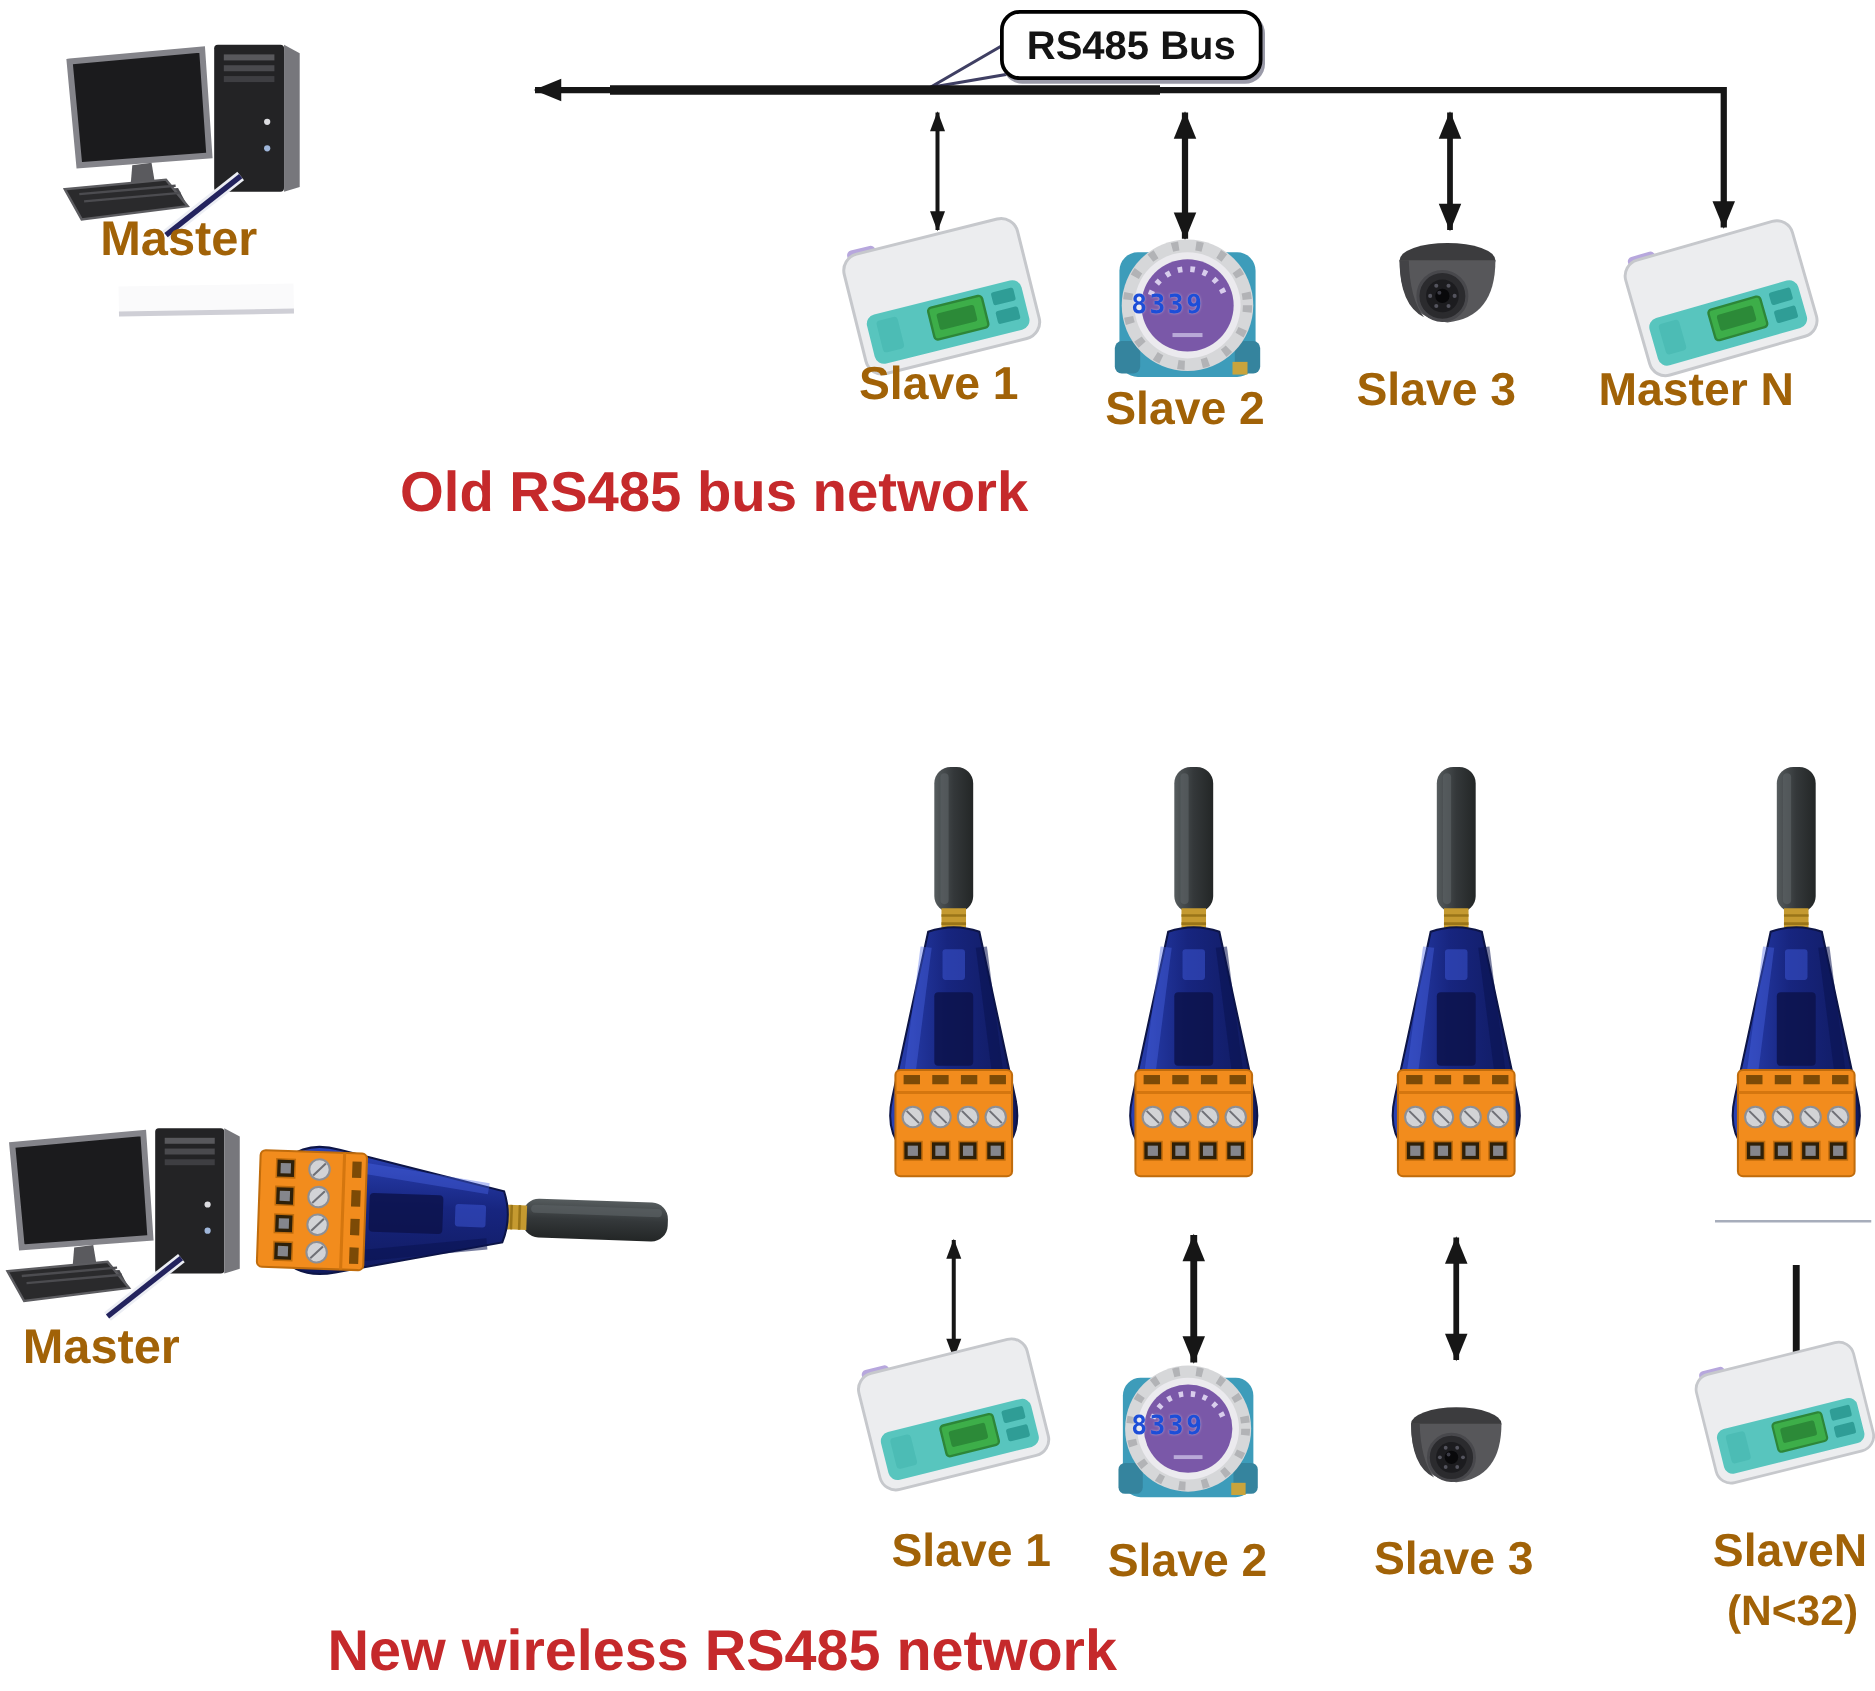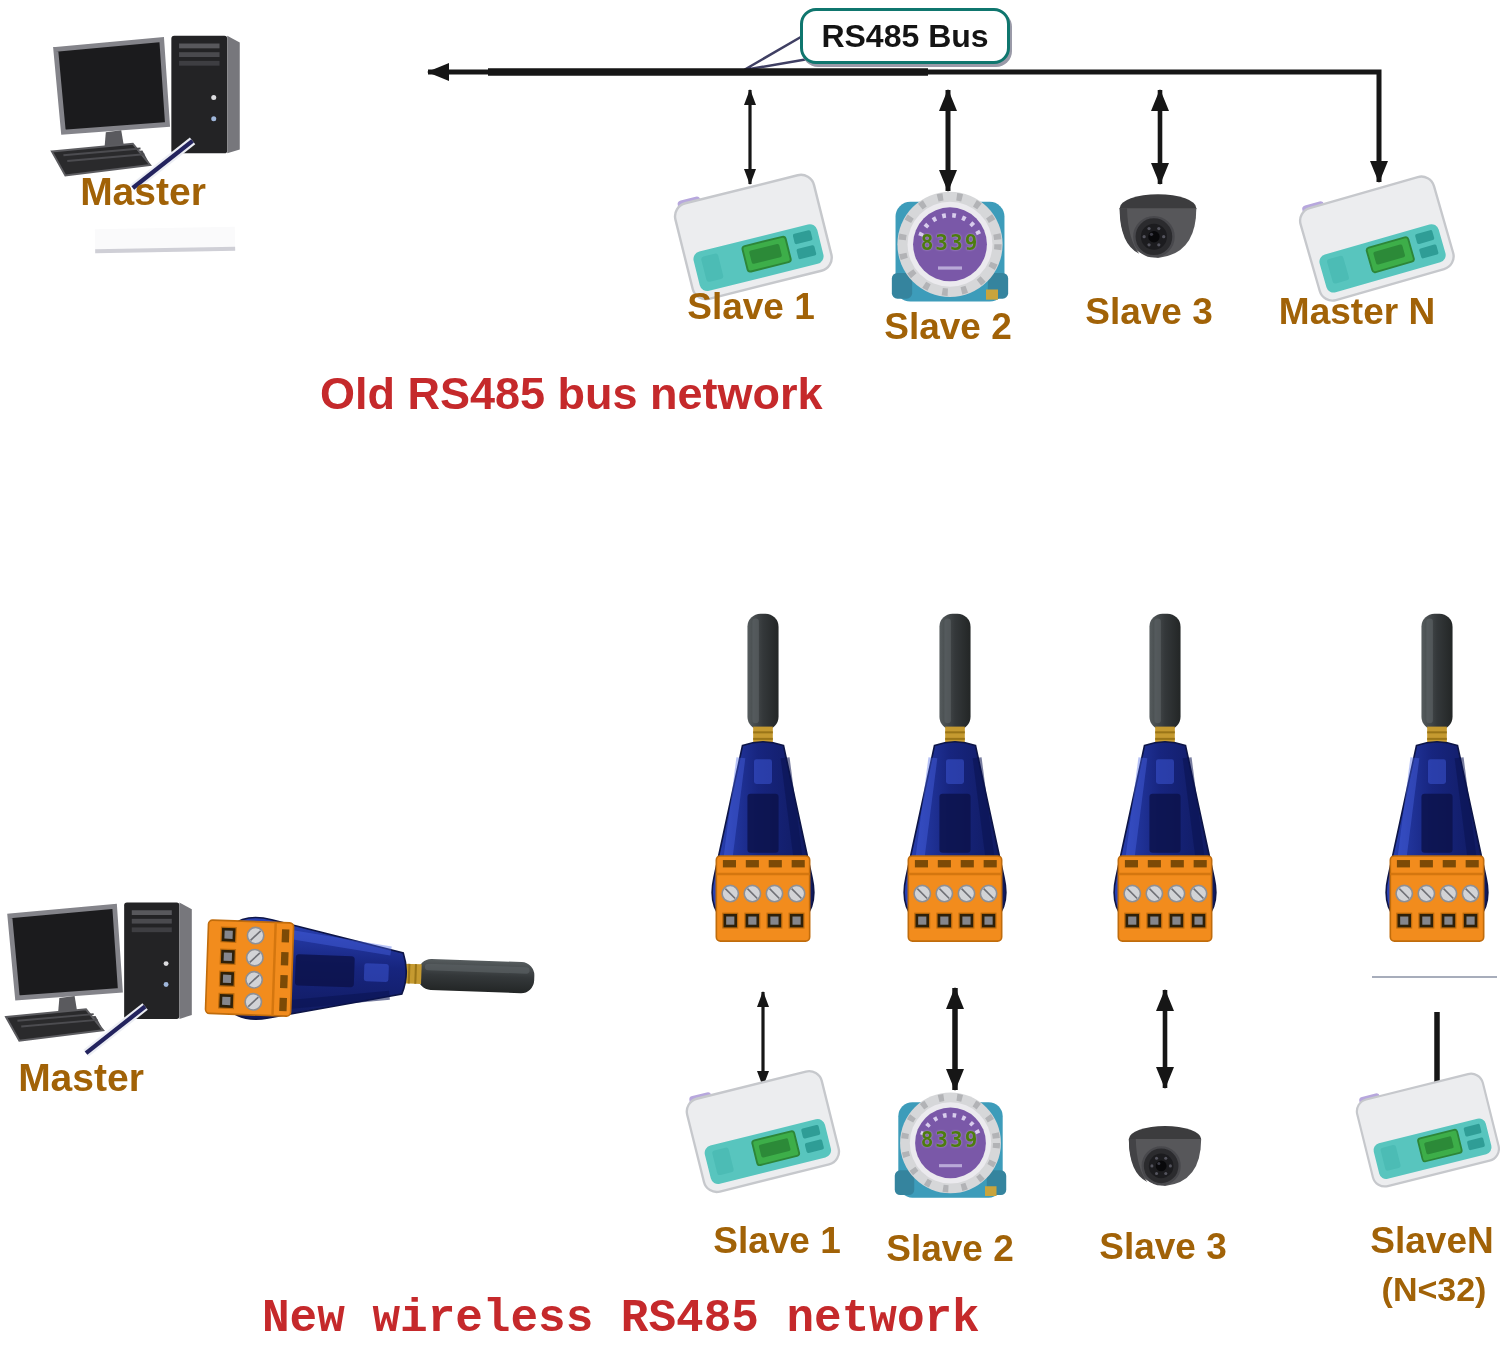--- a/index.html
+++ b/index.html
@@ -3,25 +3,25 @@
 <meta charset="utf-8">
 <style>
   html,body{margin:0;padding:0;background:#fff;}
   #stage{position:relative;width:1500px;height:1353px;background:#fff;overflow:hidden;
          font-family:"Liberation Sans",sans-serif;}
   .abs{position:absolute;}
   svg{display:block;}
   .lbl{position:absolute;width:170px;text-align:center;font-weight:700;font-size:37px;
        color:#a16207;letter-spacing:0px;}
   .title{position:absolute;text-align:left;font-weight:700;color:#c5292b;}
-  .gauge-val{position:absolute;width:90px;text-align:center;font-weight:700;font-size:21px;
-       color:#4d7c0f;font-family:"DejaVu Sans Mono",monospace;letter-spacing:2px;
+  .gauge-val{position:absolute;width:90px;font-weight:700;font-size:21px;
+       color:#1d4ed8;font-family:"DejaVu Sans Mono",monospace;letter-spacing:2px;
        text-shadow:0 0 2px rgba(255,255,255,.5);}
   .callout{position:absolute;left:800px;top:8px;width:204px;height:50px;background:#fff;
-       border:3px solid #0f766e;border-radius:16px;box-shadow:2px 3px 0 #9a9aa8;
+       border:3px solid #000000;border-radius:16px;box-shadow:2px 3px 0 #9a9aa8;
        display:flex;align-items:center;justify-content:center;
        font-weight:700;font-size:32px;color:#141414;}
   .shadowbar{position:absolute;left:95px;top:228px;width:140px;height:20px;background:#fafafb;
        border-bottom:4px solid #cfcfd6;transform:rotate(-1deg);}
   .rotm14{transform:rotate(-14deg);}
   .rotm16{transform:rotate(-16deg);}
   .adapter-h{transform:rotate(92deg);}
 </style>
 </head>
 <body>
@@ -241,16 +241,16 @@
     <svg class="abs rotm14" style="left:1358px;top:1080px" width="140" height="101">
         <use href="#sym-scale"></use>
       </svg>
 
     <div class="lbl" style="left:692px;top:1220px;">Slave 1</div>
     <div class="lbl" style="left:865px;top:1228px;">Slave 2</div>
     <div class="lbl" style="left:1078px;top:1226px;">Slave 3</div>
     <div class="lbl" style="left:1347px;top:1220px;">SlaveN</div>
     <div class="lbl" style="left:1349px;top:1270px;font-size:34px;">(N&lt;32)</div>
 
-    <div class="title" style="left:262px;top:1293px;width:760px;font-size:46px;font-family:Liberation Mono, monospace;">New wireless RS485 network</div>
+    <div class="title" style="left:262px;top:1293px;width:760px;font-size:46px;">New wireless RS485 network</div>
   </div>
 
 </div>
 
 </body></html>

